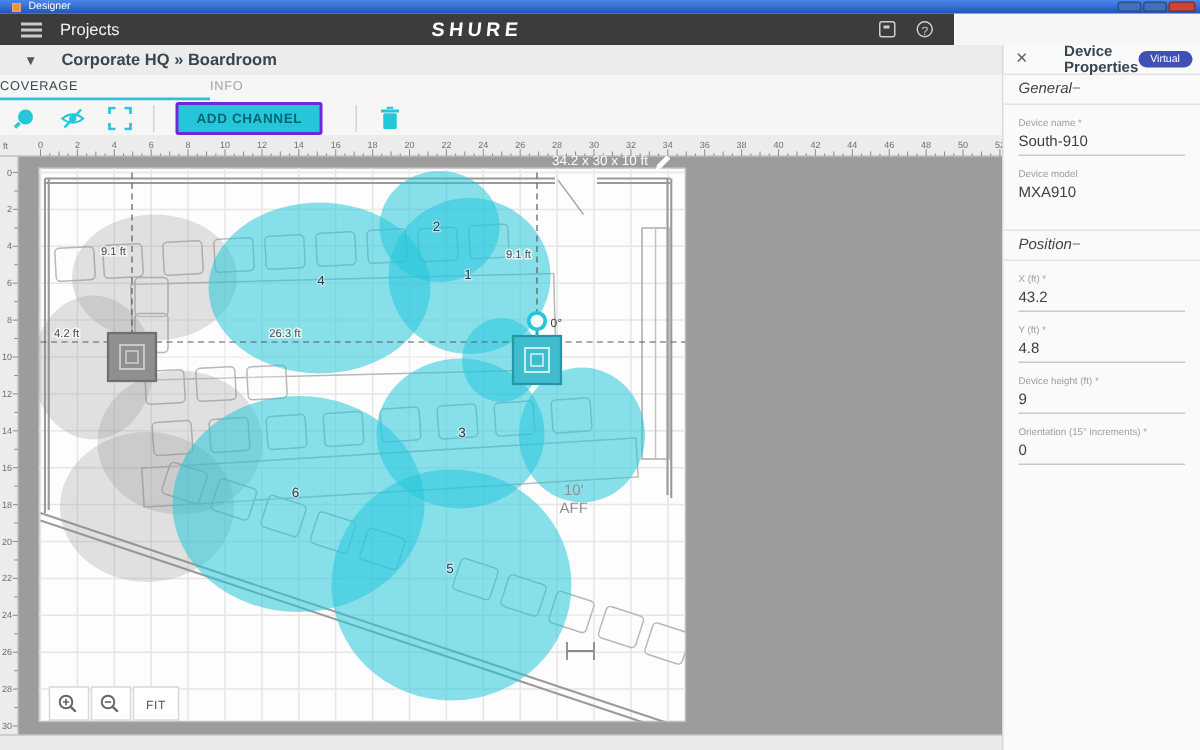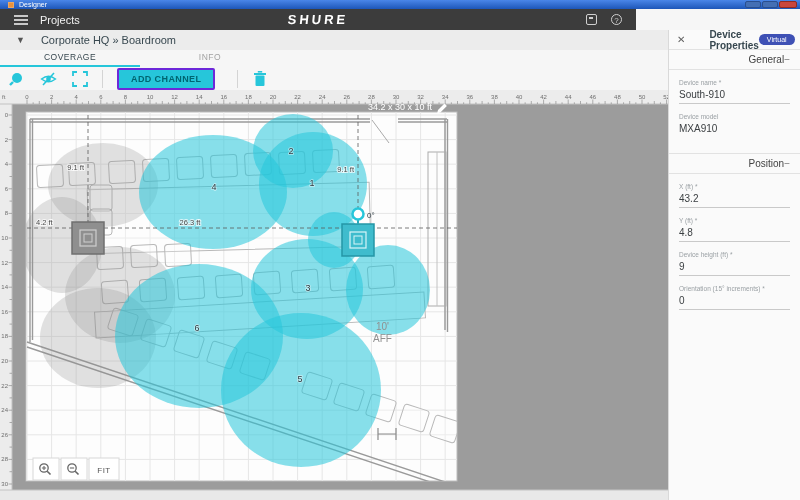--- a/index.html
+++ b/index.html
@@ -27,25 +27,25 @@
   .hdr-icons{position:absolute;right:14px;top:0;height:21px;display:flex;align-items:center;gap:14px;}
   .window-ico{width:11px;height:11px;border:1.5px solid #cfcfcf;border-radius:2px;position:relative;}
   .window-ico:after{content:"";position:absolute;left:2px;top:2px;width:4px;height:2px;background:#cfcfcf;}
   .help-ico{width:11px;height:11px;border:1.5px solid #cfcfcf;border-radius:50%;
     color:#cfcfcf;font-size:8px;line-height:11px;text-align:center;}
 
   
   .breadcrumb{position:absolute;left:0;top:30px;width:668px;height:20px;background:#ececec;
     display:flex;align-items:center;}
   .crumb-chev{margin-left:16px;color:#555;font-size:9px;}
-  .crumb-text{margin-left:16px;font-size:11px;color:#37474f;}
+  .crumb-text{margin-left:16px;font-size:11px;color:#37474f;font-weight:bold;}
 
   
   .tabs{position:absolute;left:0;top:50px;width:668px;height:17px;background:#f6f6f6;display:flex;}
-  .tab{width:140px;text-align:center;font-size:8.5px;letter-spacing:.5px;color:#a3a3a3;
+  .tab{width:140px;font-size:8.5px;letter-spacing:.5px;color:#a3a3a3;
     line-height:14px;border-bottom:2.5px solid transparent;cursor:pointer;}
   .tab.active{color:#37474f;border-bottom-color:var(--accent);}
 
   
   .toolbar{position:absolute;left:0;top:67px;width:668px;height:23px;background:#f6f6f6;
     display:flex;align-items:center;}
   .ticon{width:32px;display:flex;justify-content:center;cursor:pointer;}
   .tdivider{width:1px;height:18px;background:#d4d4d4;margin:0 6px;}
   .addchannel{background:var(--accent);color:#006571;border:2px solid #6d28d9;border-radius:2px;
     font-size:9px;font-weight:bold;letter-spacing:.4px;padding:4px 12px;margin-left:8px;cursor:pointer;}
@@ -71,22 +71,22 @@
   .fitlabel{font-size:8px;fill:#555;letter-spacing:.5px;}
 
   
   .panel{position:absolute;left:668px;top:30px;width:132px;height:470px;background:#fafafa;
     border-left:1px solid #d9d9d9;}
   .panel-header{height:20px;display:flex;align-items:center;border-bottom:1px solid #e2e2e2;padding:0 8px;}
   .close-x{color:#616161;font-size:10px;cursor:pointer;}
   .panel-title{font-size:10px;color:#37474f;font-weight:bold;margin-left:24px;}
   .badge{margin-left:auto;background:var(--badge);color:#fff;font-size:7px;
     padding:2px 8px;border-radius:8px;}
-  .sec-row{display:flex;justify-content:flex-end;align-items:center;
-    border-bottom:1px solid #e2e2e2;padding:4px 10px;background:#fafafa;}
+  .sec-row{display:flex;justify-content:flex-start;align-items:center;
+    border-bottom:1px solid #e2e2e2;padding:4px 10px;background:#fafafa;font-style:italic;}
   .sec-row.gap{margin-top:16px;border-top:1px solid #e2e2e2;}
   .sec-title{font-size:10px;color:#424242;}
   .collapse{color:#757575;font-size:10px;cursor:pointer;}
   .field{margin:9px 10px 0 10px;}
   .flabel{font-size:6.5px;color:#9aa0a4;}
   .fvalue{font-size:10px;color:#3c4043;padding:3px 0 3px 0;}
   .fvalue.ul{border-bottom:1px solid #c9c9c9;}
 </style>
 </head>
 <body>

